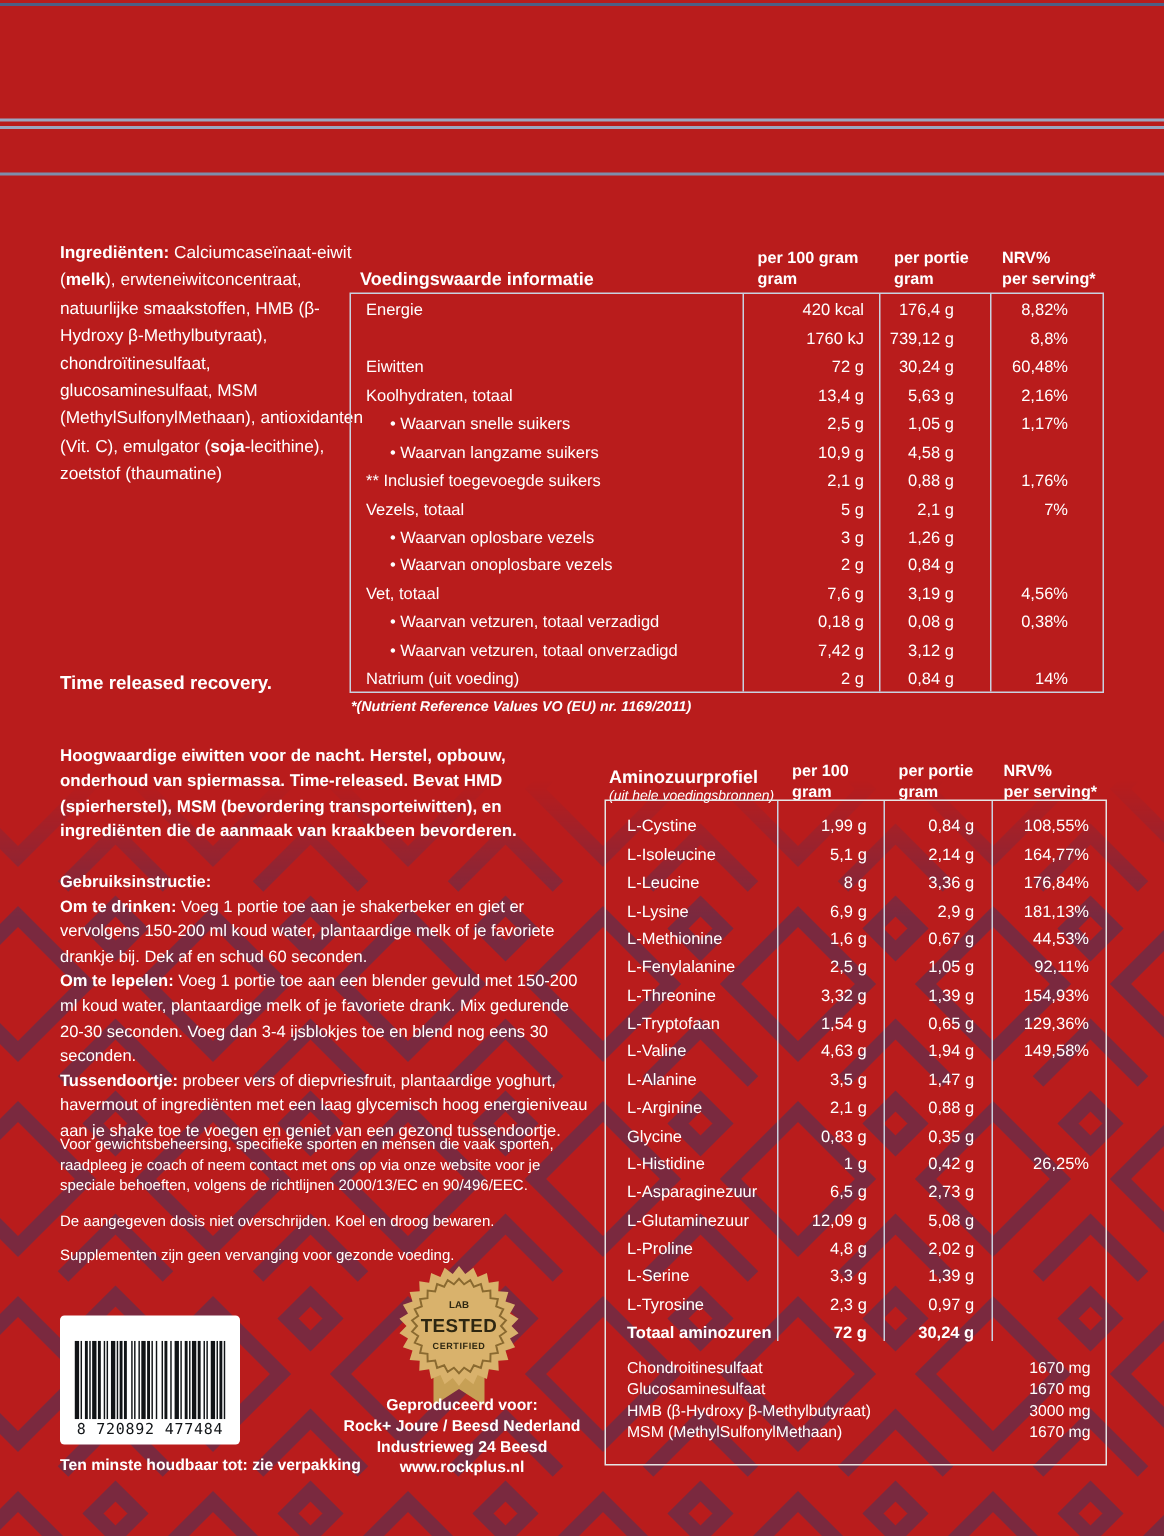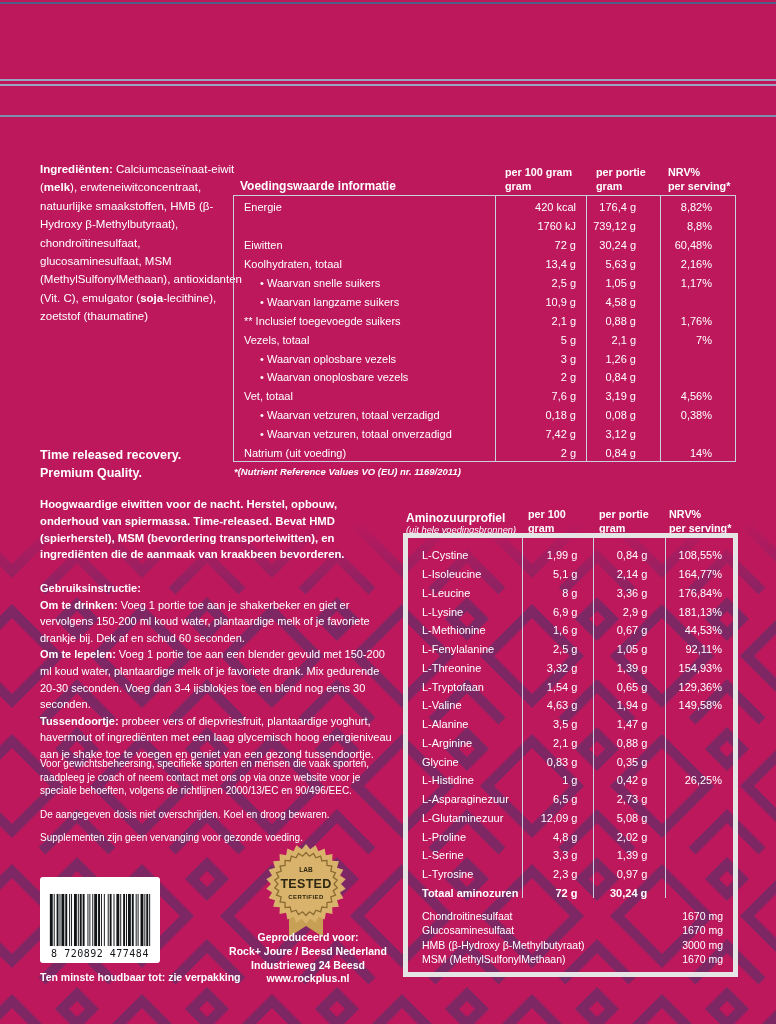--- a/index.html
+++ b/index.html
@@ -1,17 +1,17 @@
 <!DOCTYPE html>
 <html><head>
 <meta charset="utf-8">
 <style>
   * { box-sizing: border-box; margin: 0; padding: 0; }
   body { background: #0d1b36; font-family: "Liberation Sans", sans-serif; }
-  .label { position: relative; width: 776px; height: 1024px; background: #be185d;
+  .label { position: relative; width: 776px; height: 1024px; background: #b91c1c;
            color: #ffffff; overflow: hidden; margin: 0 auto; }
   .b { font-weight: bold; }
   .i { font-style: italic; }
 
   
   .line-top    { position:absolute; left:0; top:2px;   width:776px; height:2px; background:#4e5f85; }
   .line-double { position:absolute; left:0; top:79px;  width:776px; height:7px;
                  border-top:2px solid #9aa6c1; border-bottom:2px solid #9aa6c1; }
   .line-mid    { position:absolute; left:0; top:115px; width:776px; height:2px; background:#7f8dac; }
 
@@ -49,21 +49,21 @@
   .nut-footnote { position:absolute; left:234px; top:466px; font-size:9.5px; font-style:italic; font-weight:bold; }
 
   
   .am-header { position:absolute; left:403px; top:489px; width:335px; height:46px;
                display:flex; align-items:flex-end; }
   .am-header .title-wrap { width:115px; padding-left:3px; }
   .am-header .title { font-size:12px; font-weight:bold; white-space:nowrap; }
   .am-header .subtitle { font-size:9.3px; font-style:italic; white-space:nowrap; }
 
   .am-box { position:absolute; left:403px; top:533px; width:335px; height:444px;
-            border:5px solid #e5e5e5; padding-top:8px; }
+            border:1px solid #e5e5e5; padding-top:8px; }
   .av1 { left:114px; height:360px; } .av2 { left:185px; height:360px; } .av3 { left:257px; height:360px; }
 
   .arow { display:flex; height:18.75px; align-items:center; font-size:11px; }
   .al { width:115px; padding-left:14px; white-space:nowrap; }
   .ac1 { width:71px; } .ac2 { width:72px; } .ac3 { width:77px; }
   .arow .tc { padding-right:11px; }
   .arow.total { font-weight:bold; }
 
   .other { margin-top:6px; padding:0 10px 0 14px; }
   .other .otitle { font-size:11px; font-weight:bold; height:16px; }
@@ -112,21 +112,20 @@
   <div class="line-double"></div>
   <div class="line-mid"></div>
 
   <div class="ingredients">
     <span class="b">Ingrediënten:</span><span> Calciumcaseïnaat-eiwit (</span><span class="b">melk</span><span>), erwteneiwitconcentraat, natuurlijke smaakstoffen, HMB (β-Hydroxy β-Methylbutyraat), chondroïtinesulfaat, glucosaminesulfaat, MSM (MethylSulfonylMethaan), antioxidanten (Vit. C), emulgator (</span><span class="b">soja</span><span>-lecithine), zoetstof (thaumatine)</span>
   </div>
 
 
   <div class="taglines">
     <div>Time released recovery.</div>
-    <div>Premium Quality.</div>
   </div>
 
   <div class="description">Hoogwaardige eiwitten voor de nacht. Herstel, opbouw, onderhoud van spiermassa. Time-released. Bevat HMD (spierherstel), MSM (bevordering transporteiwitten), en ingrediënten die de aanmaak van kraakbeen bevorderen.</div>
 
   <div class="usage">
     <p class="b">Gebruiksinstructie:</p>
     <p><span class="b">Om te drinken:</span><span> Voeg 1 portie toe aan je shakerbeker en giet er vervolgens 150-200 ml koud water, plantaardige melk of je favoriete drankje bij. Dek af en schud 60 seconden.</span></p>
     <p><span class="b">Om te lepelen:</span><span> Voeg 1 portie toe aan een blender gevuld met 150-200 ml koud water, plantaardige melk of je favoriete drank. Mix gedurende 20-30 seconden. Voeg dan 3-4 ijsblokjes toe en blend nog eens 30 seconden.</span></p>
     <p><span class="b">Tussendoortje:</span><span> probeer vers of diepvriesfruit, plantaardige yoghurt, havermout of ingrediënten met een laag glycemisch hoog energieniveau aan je shake toe te voegen en geniet van een gezond tussendoortje.</span></p>
   </div>

